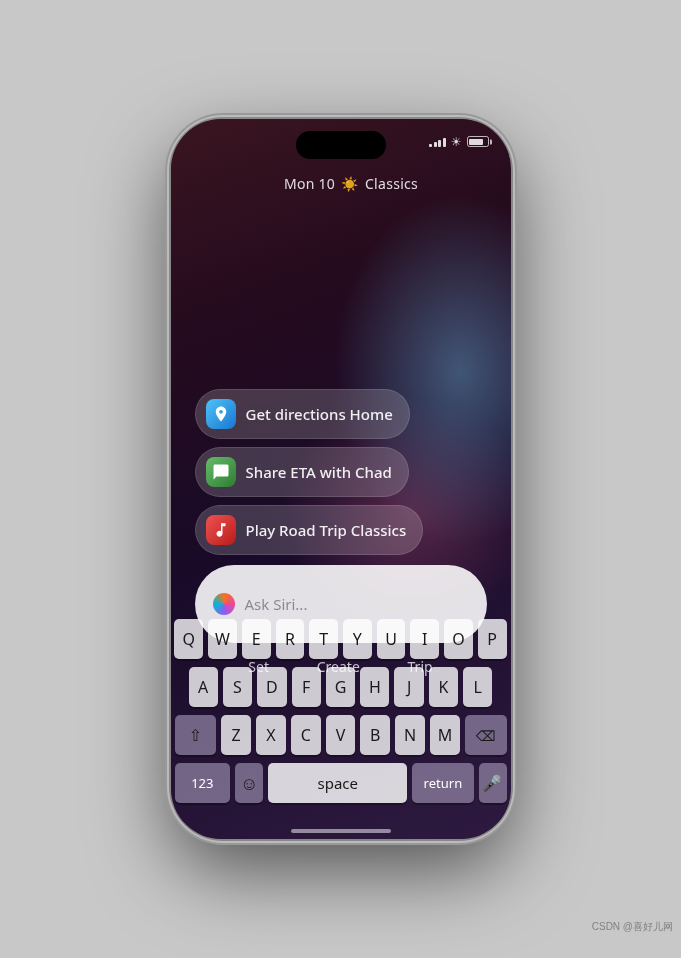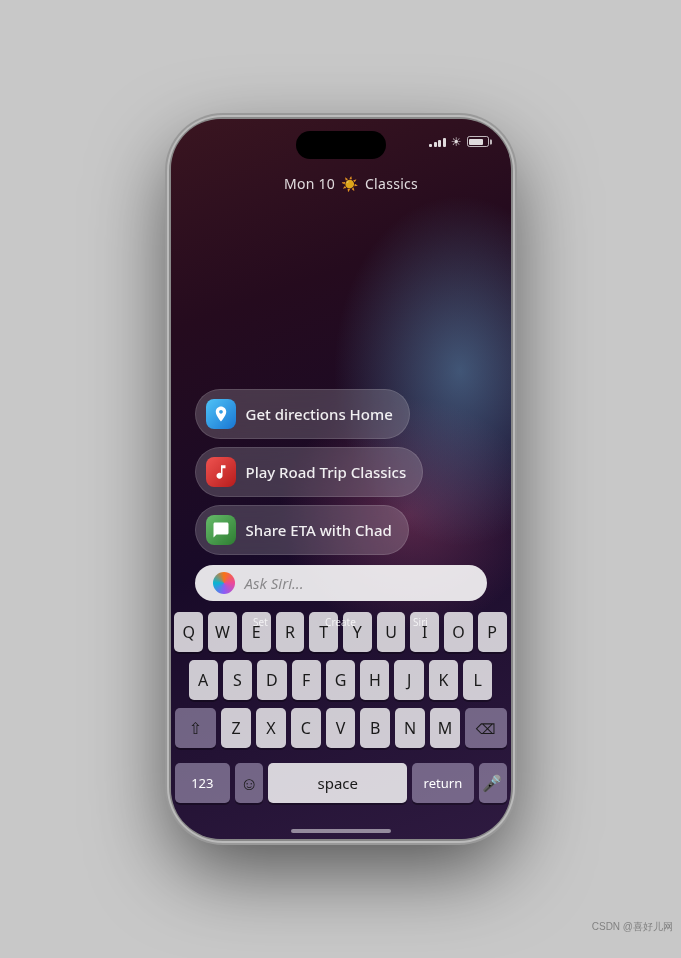--- a/index.html
+++ b/index.html
@@ -184,24 +184,23 @@
       font-weight: 500;
       white-space: nowrap;
     }
 
     
     .siri-input-row {
       display: flex;
       align-items: center;
       background: rgba(255,255,255,0.88);
       border-radius: 50px;
-      padding: 7px 18px;
+      padding: 28px 18px;
       gap: 10px;
       margin-top: 2px;
-      font-style: italic;
     }
     .siri-orb {
       width: 22px;
       height: 22px;
       border-radius: 50%;
       background: conic-gradient(from 0deg, #f97316, #ec4899, #8b5cf6, #06b6d4, #f97316);
       flex-shrink: 0;
     }
     .siri-placeholder {
       color: rgba(0,0,0,0.4);
@@ -210,21 +209,21 @@
     }
 
     
     .shortcuts-row {
       display: flex;
       justify-content: space-around;
       padding: 6px 30px;
     }
     .shortcut-text {
       color: rgba(255,255,255,0.75);
-      font-size: 10px;
+      font-size: 14px;
       font-weight: 400;
     }
 
     
     .keyboard-area {
       position: absolute;
       bottom: 28px;
       left: 0; right: 0;
       padding: 0 4px;
       z-index: 10;
@@ -280,21 +279,20 @@
       background: rgba(255,255,255,0.82);
       color: #1a1a1a;
       font-size: 15px;
     }
     .key-return {
       flex: 2.2;
       max-width: 70px;
       background: rgba(180,170,200,0.55);
       color: #fff;
       font-size: 13px;
-      margin-top: 7px;
     }
     .key-emoji, .key-dictate {
       background: rgba(180,170,200,0.55);
       border-radius: 5px;
       height: 40px;
       width: 40px;
       display: flex;
       align-items: center;
       justify-content: center;
       cursor: pointer;
@@ -362,46 +360,46 @@
     <div class="suggestion-pill">
       <div class="suggestion-icon icon-maps">
         <svg width="18" height="18" viewBox="0 0 24 24" fill="white">
           <path d="M12 2C8.13 2 5 5.13 5 9c0 5.25 7 13 7 13s7-7.75 7-13c0-3.87-3.13-7-7-7zm0 9.5c-1.38 0-2.5-1.12-2.5-2.5s1.12-2.5 2.5-2.5 2.5 1.12 2.5 2.5-1.12 2.5-2.5 2.5z"></path>
         </svg>
       </div>
       <span class="suggestion-text">Get directions Home</span>
     </div>
 
     <div class="suggestion-pill">
+      <div class="suggestion-icon icon-messages">
+        <svg width="18" height="18" viewBox="0 0 24 24" fill="white">
+          <path d="M20 2H4c-1.1 0-2 .9-2 2v18l4-4h14c1.1 0 2-.9 2-2V4c0-1.1-.9-2-2-2z"></path>
+        </svg>
+      </div>
+      <span class="suggestion-text">Share ETA with Chad</span>
+    </div>
+
+    <div class="suggestion-pill">
       <div class="suggestion-icon icon-music">
         <svg width="18" height="18" viewBox="0 0 24 24" fill="white">
           <path d="M12 3v10.55c-.59-.34-1.27-.55-2-.55-2.21 0-4 1.79-4 4s1.79 4 4 4 4-1.79 4-4V7h4V3h-6z"></path>
         </svg>
       </div>
       <span class="suggestion-text">Play Road Trip Classics</span>
     </div>
 
-    <div class="suggestion-pill">
-      <div class="suggestion-icon icon-messages">
-        <svg width="18" height="18" viewBox="0 0 24 24" fill="white">
-          <path d="M20 2H4c-1.1 0-2 .9-2 2v18l4-4h14c1.1 0 2-.9 2-2V4c0-1.1-.9-2-2-2z"></path>
-        </svg>
-      </div>
-      <span class="suggestion-text">Share ETA with Chad</span>
-    </div>
-
     <div class="siri-input-row">
       <div class="siri-orb"></div>
       <span class="siri-placeholder">Ask Siri...</span>
     </div>
 
     <div class="shortcuts-row">
       <span class="shortcut-text">Set</span>
       <span class="shortcut-text">Create</span>
-      <span class="shortcut-text">Siri</span>
+      <span class="shortcut-text">Trip</span>
     </div>
   </div>
 
   <div class="keyboard-area">
 
     <div class="keyboard-row">
       <div class="key">Q</div>
       <div class="key">W</div>
       <div class="key">E</div>
       <div class="key">R</div>
@@ -430,21 +428,21 @@
       <div class="key">Z</div>
       <div class="key">X</div>
       <div class="key">C</div>
       <div class="key">V</div>
       <div class="key">B</div>
       <div class="key">N</div>
       <div class="key">M</div>
       <div class="key key-delete">⌫</div>
     </div>
 
-    <div class="keyboard-row" style="align-items:flex-end;">
+    <div class="keyboard-row" style="align-items:flex-start;">
       <div class="key key-123" style="font-size:13px;">123</div>
       <div class="key key-emoji" style="max-width:40px; background:rgba(180,170,200,0.55);">☺</div>
       <div class="key key-space" style="font-size:15px;">space</div>
       <div class="key key-return" style="font-size:13px; color:#fff;">return</div>
       <div class="key" style="max-width:40px; background:rgba(180,170,200,0.55);">🎤</div>
     </div>
   </div>
 
   <div class="home-indicator"></div>
 </div>

